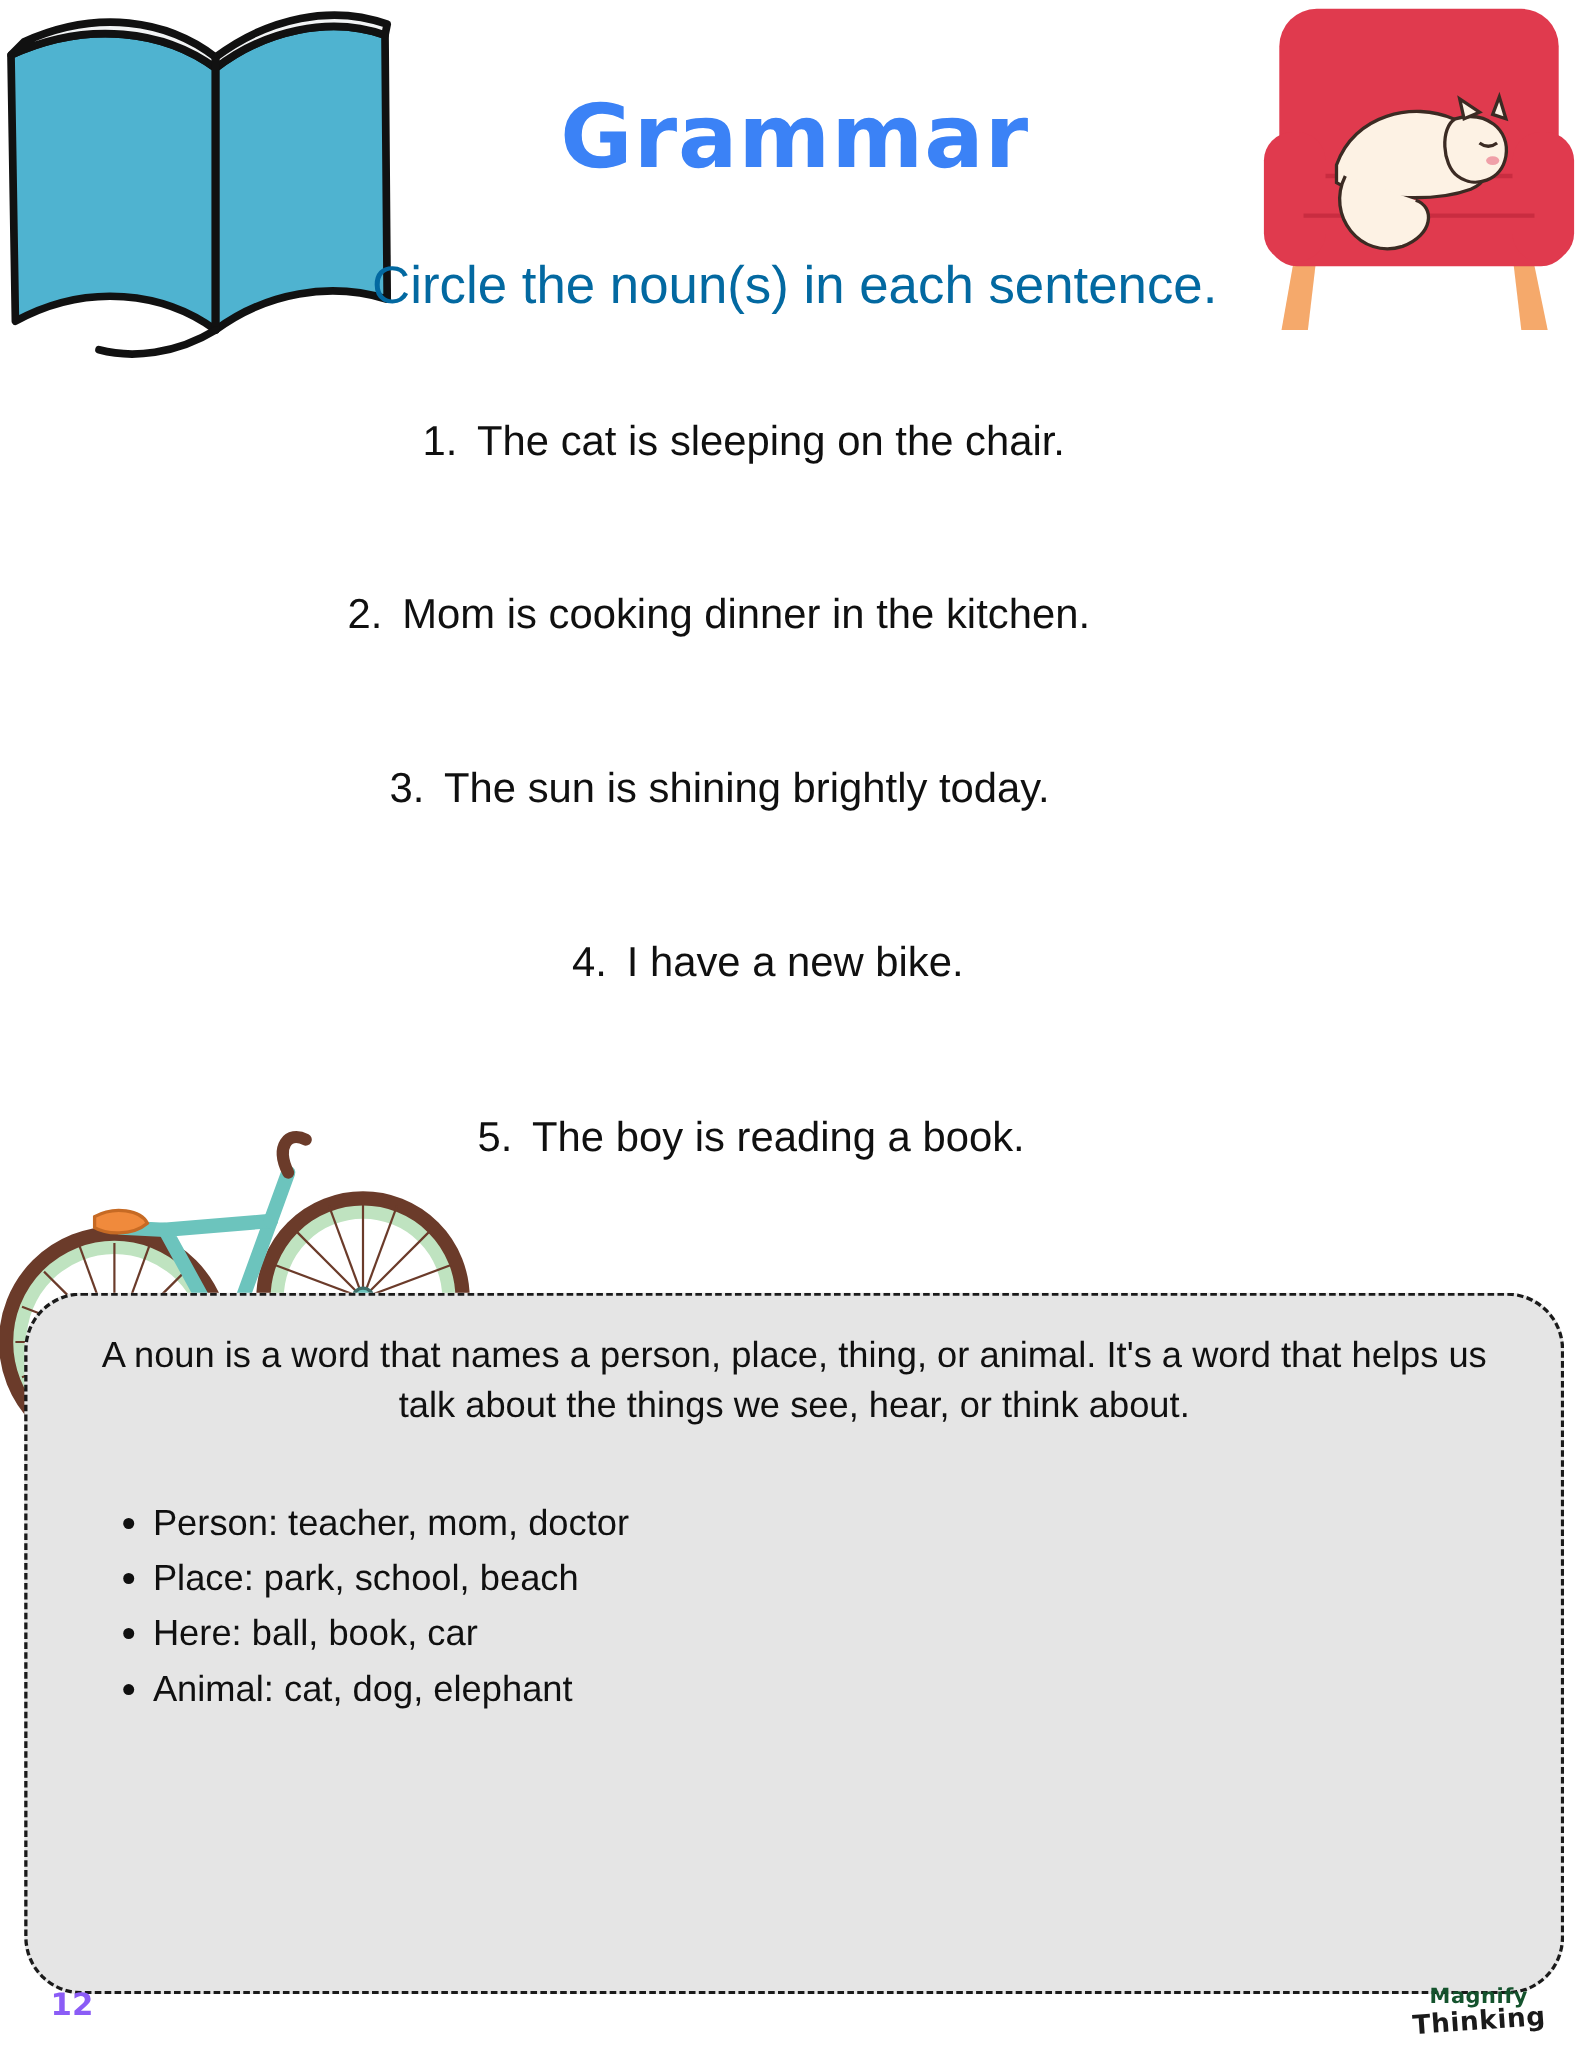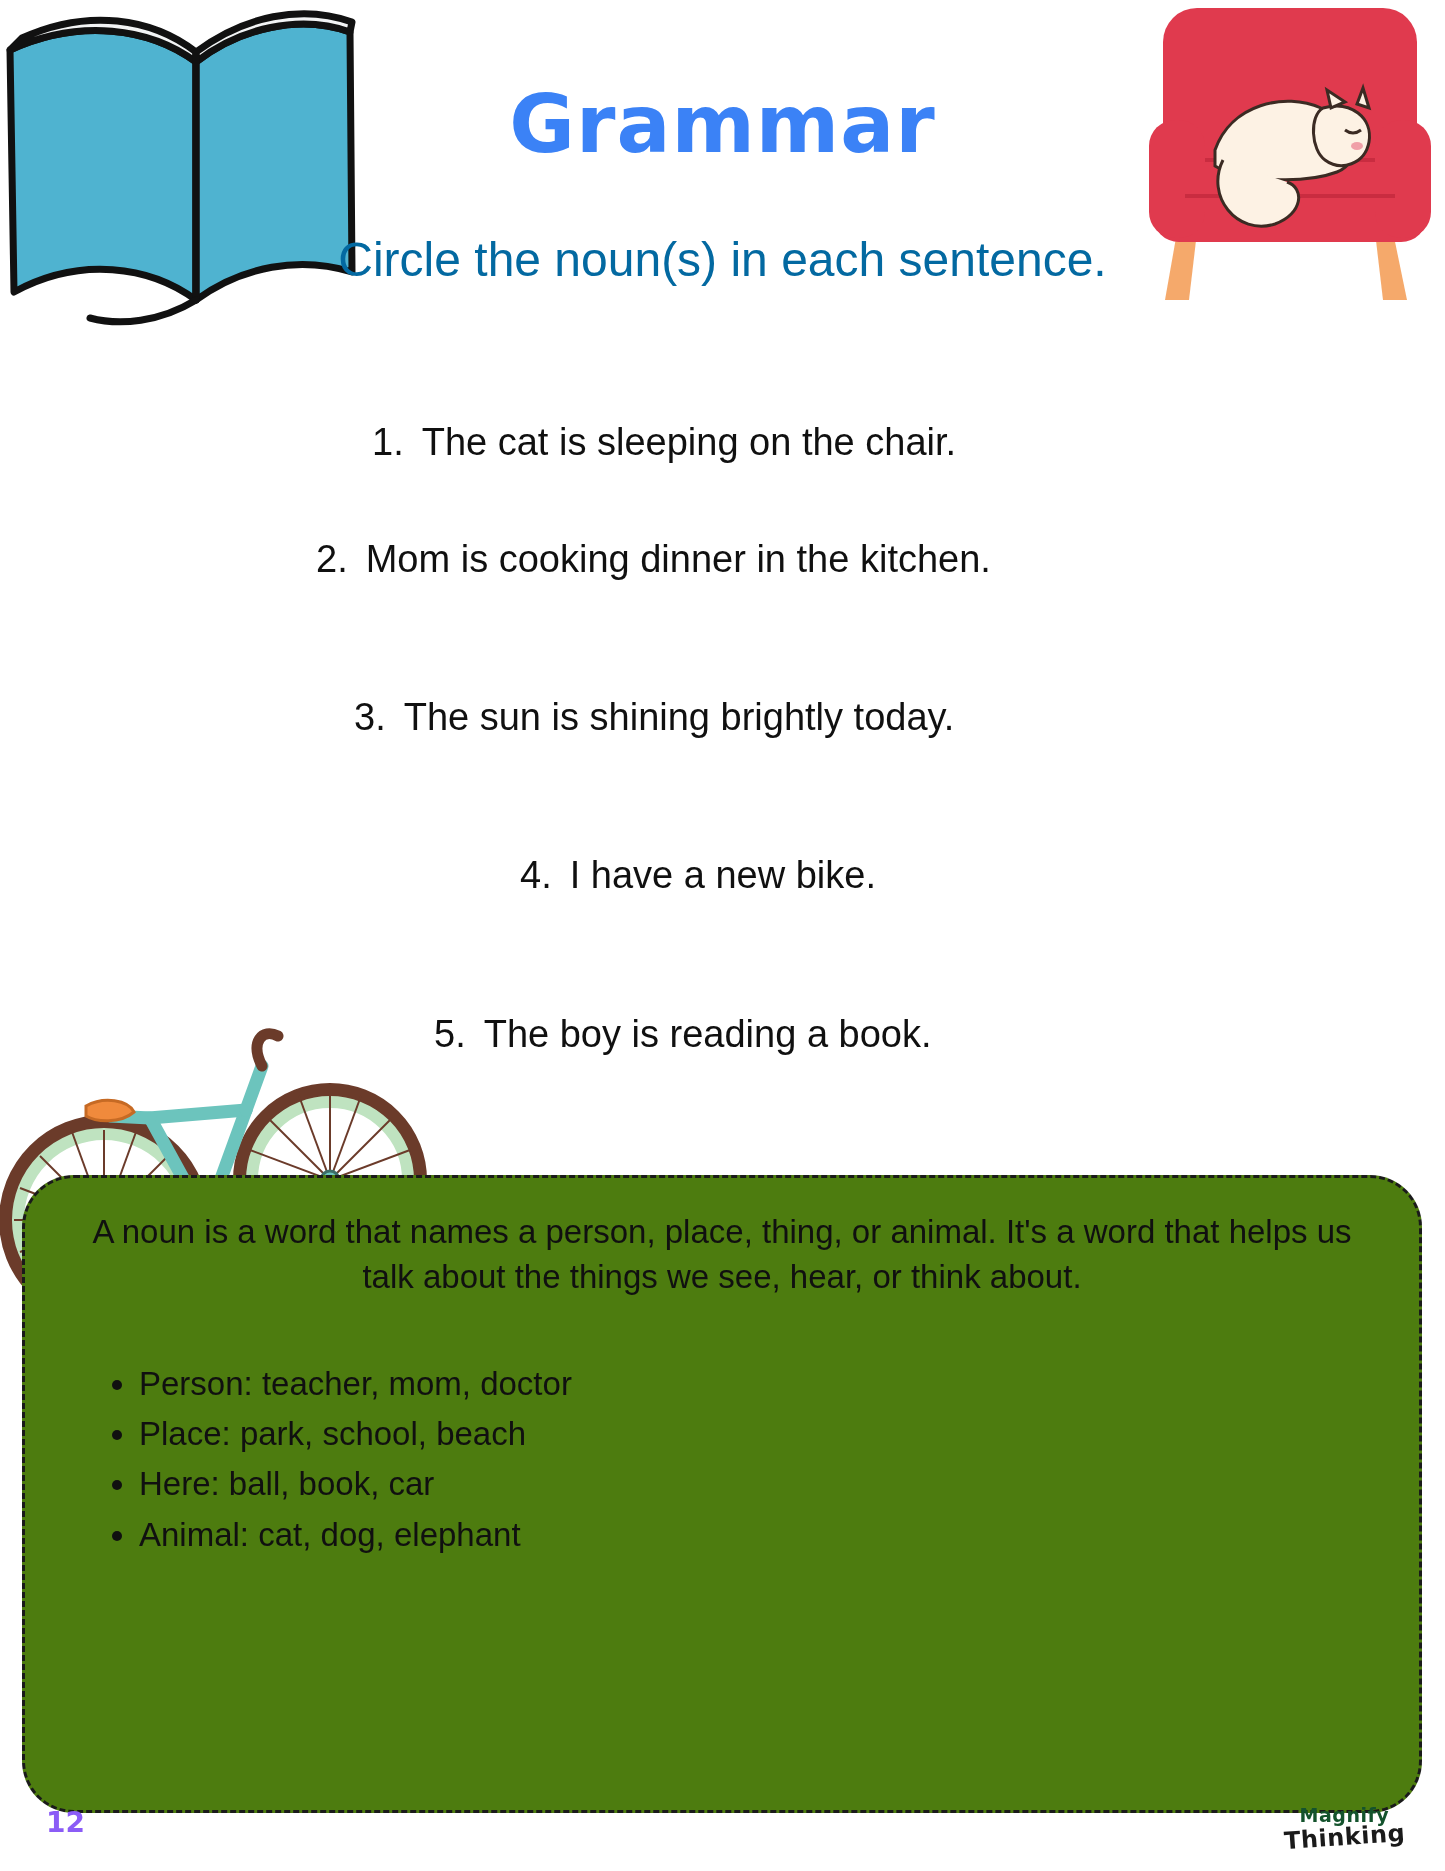--- a/index.html
+++ b/index.html
@@ -46,35 +46,35 @@
     top: 380px;
     left: 0;
     width: 100%;
   }
   .sentence {
     font-size: 38px;
     line-height: 1.2;
     color: #101010;
     white-space: nowrap;
   }
-  .s1 { position: absolute; top: 0px;   left: 372px; margin-top: 40px; }
+  .s1 { position: absolute; top: 0px;   left: 384px; }
   .s2 { position: absolute; top: 157px; left: 316px; text-align: right; }
   .s3 { position: absolute; top: 315px; left: 354px; }
   .s4 { position: absolute; top: 473px; left: 520px; }
   .s5 { position: absolute; top: 632px; left: 434px; }
   .num { display: inline-block; margin-right: 18px; }
 
   
   .infobox {
     position: absolute;
     left: 22px;
     top: 1175px;
     width: 1400px;
     height: 638px;
-    background: #4d7c0f;
+    background: #e5e5e5;
     border: 3px dashed #1a1a1a;
     border-radius: 52px;
     padding: 32px 46px 20px 46px;
   }
   .infobox p {
     margin: 0;
     font-size: 33px;
     line-height: 1.35;
     text-align: center;
     color: #101010;

